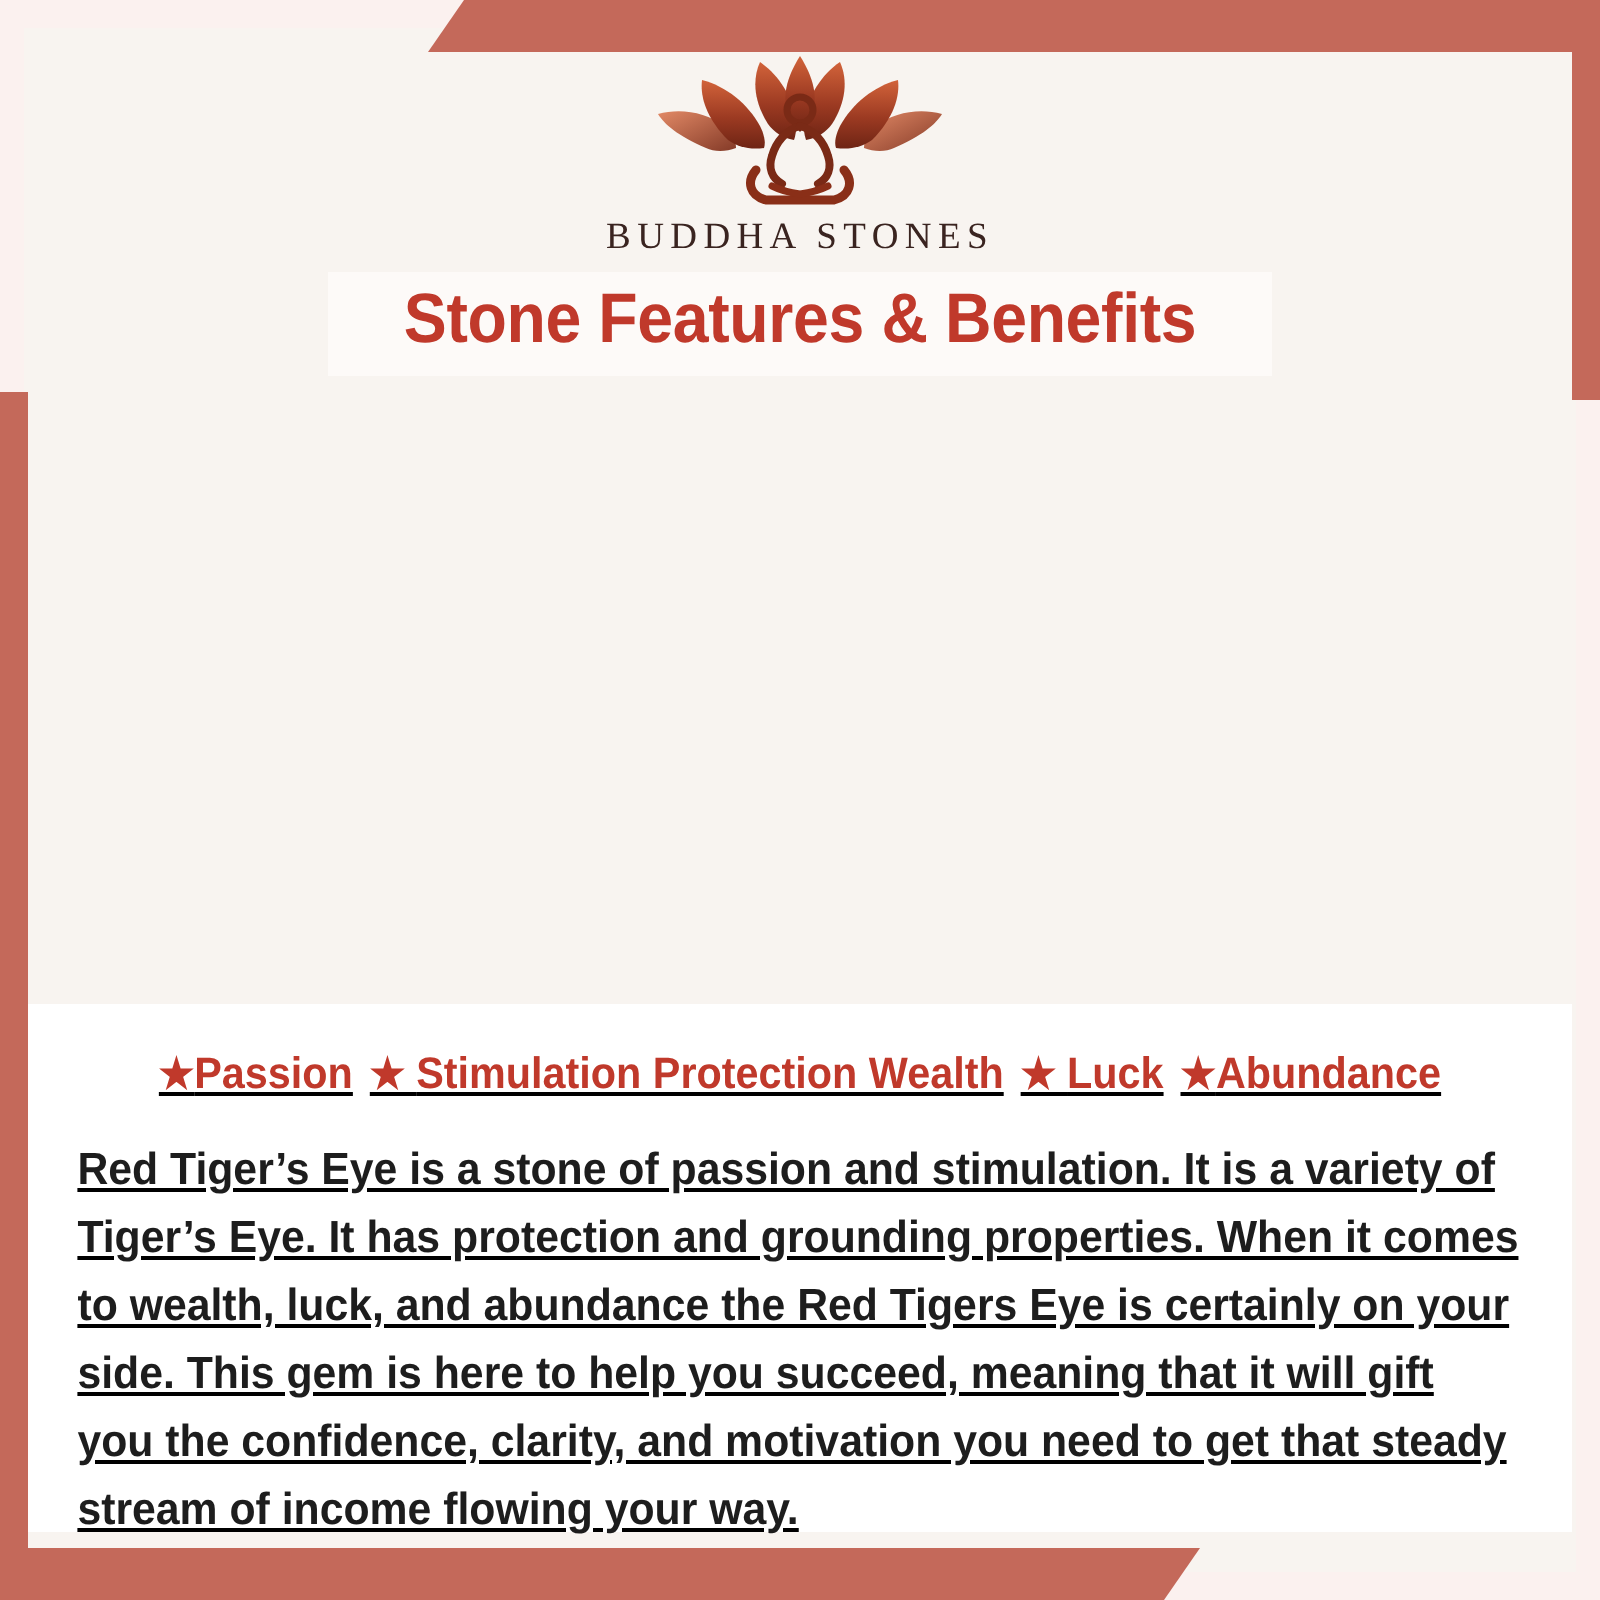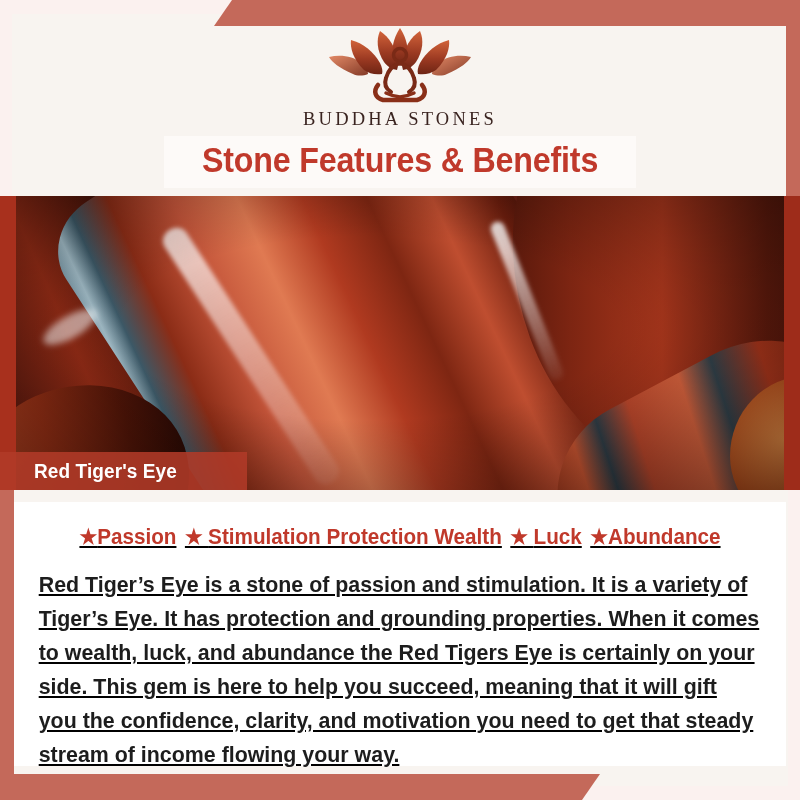--- a/index.html
+++ b/index.html
@@ -165,52 +165,19 @@
         <path d="M106 118 C96 130 100 144 116 148 L184 148 C200 144 204 130 194 118" fill="none" stroke="#8a2f18" stroke-width="9" stroke-linecap="round"></path>
         <path d="M122 134 C134 140 150 142 150 142 C150 142 166 140 178 134" fill="none" stroke="#8a2f18" stroke-width="7" stroke-linecap="round"></path>
       </svg>
       <div class="logo-word">BUDDHA STONES</div>
     </div>
 
     <div class="title-plate"></div>
     <div class="title">Stone Features &amp; Benefits</div>
   </div>
 
-  <div class="photo">
-
-    <div class="stone" style="left:-40px;top:-90px;width:330px;height:470px;transform:rotate(-34deg);
-                background:linear-gradient(100deg,#2a0b06 0%,#5d1a0e 18%,#8e2a15 38%,#451208 58%,#7a2411 80%,#230804 100%);"></div>
-    <div class="stone" style="left:150px;top:-120px;width:420px;height:540px;transform:rotate(-33deg);border-radius:14% 16% 14% 16%/10%;
-                background:linear-gradient(98deg,#6e8d9c 0%,#9fb9c4 4%,#3c5866 8%,#8b2c16 16%,#c4553a 28%,#e07a52 40%,#b03a20 52%,#7e2612 64%,#bf4e30 76%,#6a1d0d 88%,#2d0a05 100%);"></div>
-    <div class="stone" style="left:520px;top:-130px;width:330px;height:430px;transform:rotate(-20deg);
-                background:linear-gradient(110deg,#3a0e06 0%,#7d2512 25%,#a8361c 45%,#5e1a0c 68%,#2a0904 100%);"></div>
-    <div class="stone" style="left:560px;top:170px;width:320px;height:230px;transform:rotate(-28deg);border-radius:30% 34% 30% 34%/40%;
-                background:linear-gradient(100deg,#8a2b14 0%,#c0512f 14%,#2d3b44 22%,#b6452a 32%,#d2603c 48%,#31414a 58%,#a8351b 72%,#6d1f0e 100%);"></div>
-    <div class="stone" style="left:-30px;top:190px;width:220px;height:190px;transform:rotate(-18deg);
-                background:linear-gradient(95deg,#c0512c 0%,#8e2d14 40%,#4a1307 75%,#240803 100%);"></div>
-    <div class="stone" style="left:730px;top:180px;width:160px;height:160px;
-                background:radial-gradient(circle at 35% 40%,#e08a45 0%,#b9521f 45%,#6d1f0c 100%);"></div>
-
-    <div style="position:absolute;left:238px;top:10px;width:26px;height:300px;transform:rotate(-33deg);
-                background:linear-gradient(180deg,rgba(255,255,255,0.75),rgba(255,255,255,0.08));
-                filter:blur(2px);border-radius:12px;"></div>
-    <div style="position:absolute;left:520px;top:20px;width:14px;height:170px;transform:rotate(-22deg);
-                background:linear-gradient(180deg,rgba(255,255,255,0.85),rgba(255,255,255,0.05));
-                filter:blur(2px);border-radius:10px;"></div>
-    <div style="position:absolute;left:40px;top:120px;width:60px;height:22px;transform:rotate(-30deg);
-                background:rgba(255,255,255,0.55);filter:blur(3px);border-radius:50%;"></div>
-    <div style="position:absolute;left:0;top:0;width:100%;height:100%;
-                background:radial-gradient(ellipse at 46% 45%,rgba(0,0,0,0) 40%,rgba(0,0,0,0.42) 100%);"></div>
-
-    <div class="photo-edge-l"></div>
-    <div class="photo-edge-r"></div>
-
-    <div class="label-bar">
-      <span class="label-text">Red Tiger's Eye</span>
-    </div>
-  </div>
 
   <div class="content">
     <div class="benefits"><span class="star">★</span><span>Passion</span><span class="gap"></span><span class="star">★ </span><span>Stimulation Protection Wealth</span><span class="gap"></span><span class="star">★ </span><span>Luck</span><span class="gap"></span><span class="star">★</span><span>Abundance</span></div>
     <p class="body-text">Red Tiger’s Eye is a stone of passion and stimulation. It is a variety of Tiger’s Eye. It has protection and grounding properties. When it comes to wealth, luck, and abundance the Red Tigers Eye is certainly on your side. This gem is here to help you succeed, meaning that it will gift you the confidence, clarity, and motivation you need to get that steady stream of income flowing your way.</p>
   </div>
 
 </div>
 
 </body></html>

